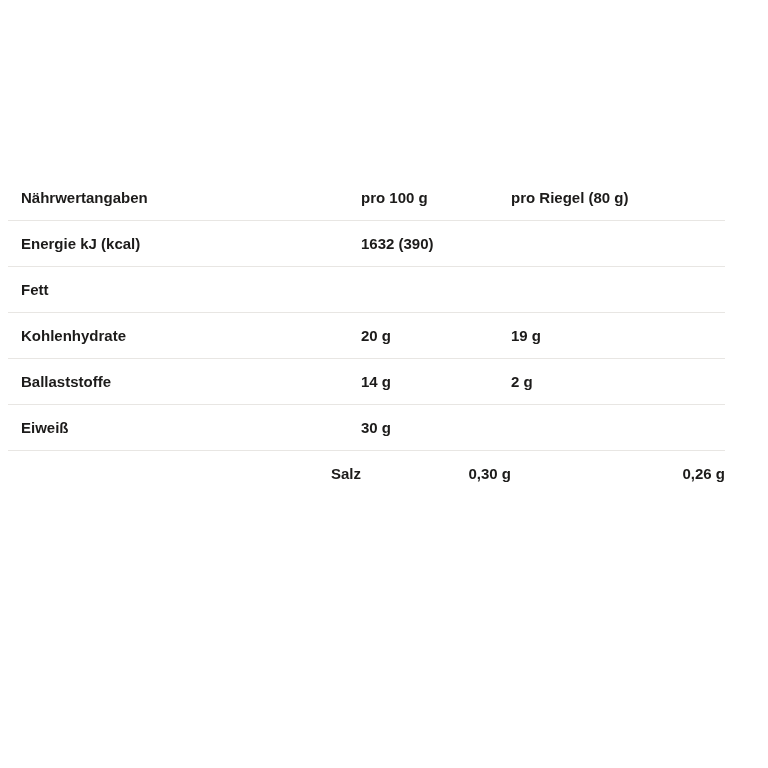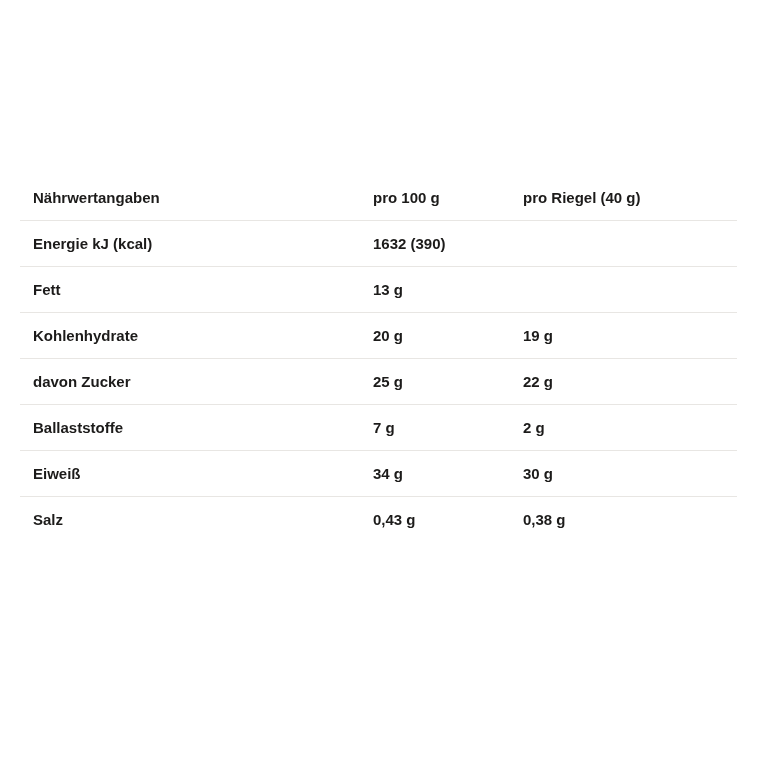--- a/index.html
+++ b/index.html
@@ -14,21 +14,21 @@
   .page {
     position: relative;
     width: 768px;
     height: 768px;
     background: #ffffff;
     overflow: hidden;
   }
   .nutrition-table {
     position: absolute;
     top: 176px;
-    left: 20px;
+    left: 8px;
     width: 717px;
     color: #1c1b1a;
     font-size: 15px;
     line-height: 1.2;
   }
   .t-row {
     display: grid;
     grid-template-columns: 340px 150px 1fr;
     align-items: center;
     height: 45px;
@@ -36,80 +36,74 @@
     box-sizing: border-box;
     border-bottom: 1px solid #e8e6e3;
     font-weight: bold;
   }
   .t-row.header {
     font-weight: 700;
   }
   .t-row.last {
     border-bottom: none;
     height: 46px;
+    text-align: right;
   }
   .t-row.data {
     height: 46px;
   }
   .cell {
     white-space: nowrap;
     overflow: hidden;
   }
 </style>
 </head>
 <body>
 
 <div class="page">
 
   <div class="nutrition-table">
 
     <div class="t-row header">
       <div class="cell">Nährwertangaben</div>
       <div class="cell">pro 100 g</div>
-      <div class="cell">pro Riegel (40 g)</div>
+      <div class="cell">pro Riegel (80 g)</div>
     </div>
 
     <div id="rows-container">
   <div class="t-row data">
     <div class="cell">Energie kJ (kcal)</div>
     <div class="cell">1632 (390)</div>
   </div>
 
   <div class="t-row data">
     <div class="cell">Fett</div>
-    <div class="cell">13 g</div>
   </div>
 
 
   <div class="t-row data">
     <div class="cell">Kohlenhydrate</div>
     <div class="cell">20 g</div>
     <div class="cell">19 g</div>
   </div>
 
-  <div class="t-row data">
-    <div class="cell">davon Zucker</div>
-    <div class="cell">25 g</div>
-    <div class="cell">22 g</div>
-  </div>
 
   <div class="t-row data">
     <div class="cell">Ballaststoffe</div>
-    <div class="cell">7 g</div>
+    <div class="cell">14 g</div>
     <div class="cell">2 g</div>
   </div>
 
   <div class="t-row data">
     <div class="cell">Eiweiß</div>
-    <div class="cell">34 g</div>
     <div class="cell">30 g</div>
   </div>
 
   <div class="t-row data last">
     <div class="cell">Salz</div>
-    <div class="cell">0,43 g</div>
-    <div class="cell">0,38 g</div>
+    <div class="cell">0,30 g</div>
+    <div class="cell">0,26 g</div>
   </div>
 </div>
 
   </div>
 
 </div>
 
 </body></html>

